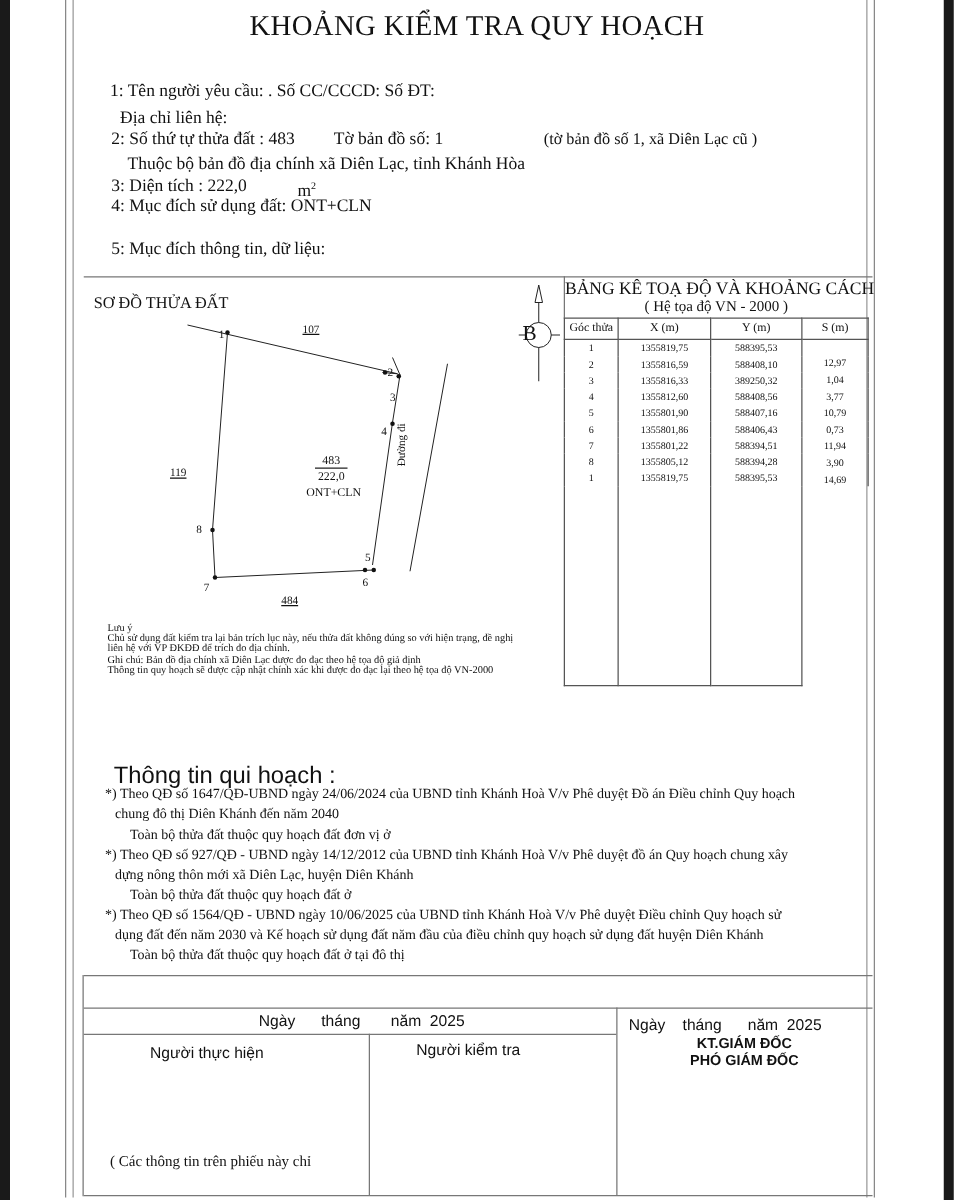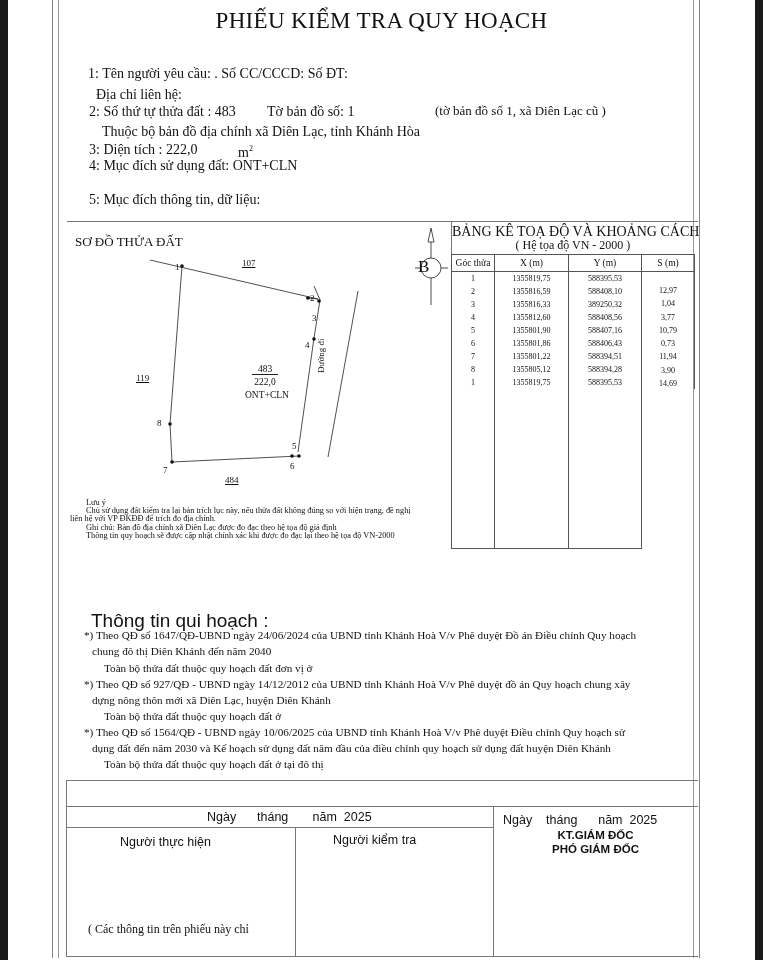--- a/index.html
+++ b/index.html
@@ -22,21 +22,21 @@
   .plan-body { font-size:11.2px; line-height:15.5px; }
   .sans { font-family:"Liberation Sans", sans-serif; }
 </style>
 </head>
 <body>
 
 <div class="page"></div>
 <div class="frame-outer"></div>
 <div class="frame-inner"></div>
 
-<div class="abs title">PHIẾU KIỂM TRA QUY HOẠCH</div>
+<div class="abs title">KHOẢNG KIỂM TRA QUY HOẠCH</div>
 
 <div class="abs info" style="left:88px;top:66px;">1: Tên người yêu cầu: . Số CC/CCCD:  Số ĐT:</div>
 <div class="abs info" style="left:96px;top:87px;">Địa chỉ liên hệ:</div>
 <div class="abs info" style="left:89px;top:104px;">2: Số thứ tự thửa đất : 483</div>
 <div class="abs info" style="left:267px;top:104px;">Tờ bản đồ số: 1</div>
 <div class="abs info" style="left:435px;top:103px;font-size:13px;">(tờ bản đồ số 1, xã Diên Lạc cũ )</div>
 <div class="abs info" style="left:102px;top:124px;">Thuộc bộ bản đồ địa chính xã Diên Lạc,  tỉnh Khánh Hòa</div>
 <div class="abs info" style="left:89px;top:142px;">3: Diện tích : 222,0</div>
 <div class="abs info" style="left:238px;top:144px;"><span>m</span><sup style="font-size:8px;">2</sup></div>
 <div class="abs info" style="left:89px;top:158px;">4: Mục đích sử dụng đất:  ONT+CLN</div>
@@ -96,21 +96,21 @@
 <div class="abs small" style="left:310px;top:293px;">2</div>
 <div class="abs small" style="left:312px;top:313px;">3</div>
 <div class="abs small" style="left:305px;top:340px;">4</div>
 <div class="abs small" style="left:292px;top:441px;">5</div>
 <div class="abs small" style="left:290px;top:461px;">6</div>
 <div class="abs small" style="left:163px;top:465px;">7</div>
 <div class="abs small" style="left:157px;top:418px;">8</div>
 
 <div class="abs note" style="left:86px;top:498px;">Lưu ý</div>
 <div class="abs note" style="left:86px;top:506px;">Chủ sử dụng đất kiểm tra lại bản trích lục này, nếu thửa đất không đúng so với hiện trạng, đề nghị</div>
-<div class="abs note" style="left:70px;top:514px;">liên hệ với VP ĐKĐĐ để trích đo địa chính.</div>
+<div class="abs note" style="left:86px;top:514px;">liên hệ với VP ĐKĐĐ để trích đo địa chính.</div>
 <div class="abs note" style="left:86px;top:523px;">Ghi chú: Bản đồ địa chính xã Diên Lạc được đo đạc theo hệ tọa độ giả định</div>
 <div class="abs note" style="left:86px;top:531px;">Thông tin quy hoạch sẽ được cập nhật chính xác khi được đo đạc lại theo hệ tọa độ VN-2000</div>
 
 <div class="vline" style="left:451px;top:221px;height:33px;"></div>
 <div class="abs sans" style="left:452px;top:224px;width:242px;text-align:left;font-family:'Liberation Serif',serif;font-size:14px;">BẢNG KÊ TOẠ ĐỘ VÀ KHOẢNG CÁCH</div>
 <div class="abs" style="left:452px;top:238px;width:242px;text-align:center;font-size:12px;">( Hệ tọa độ VN - 2000 )</div>
 
 <table class="coords">
   <thead>
     <tr>

